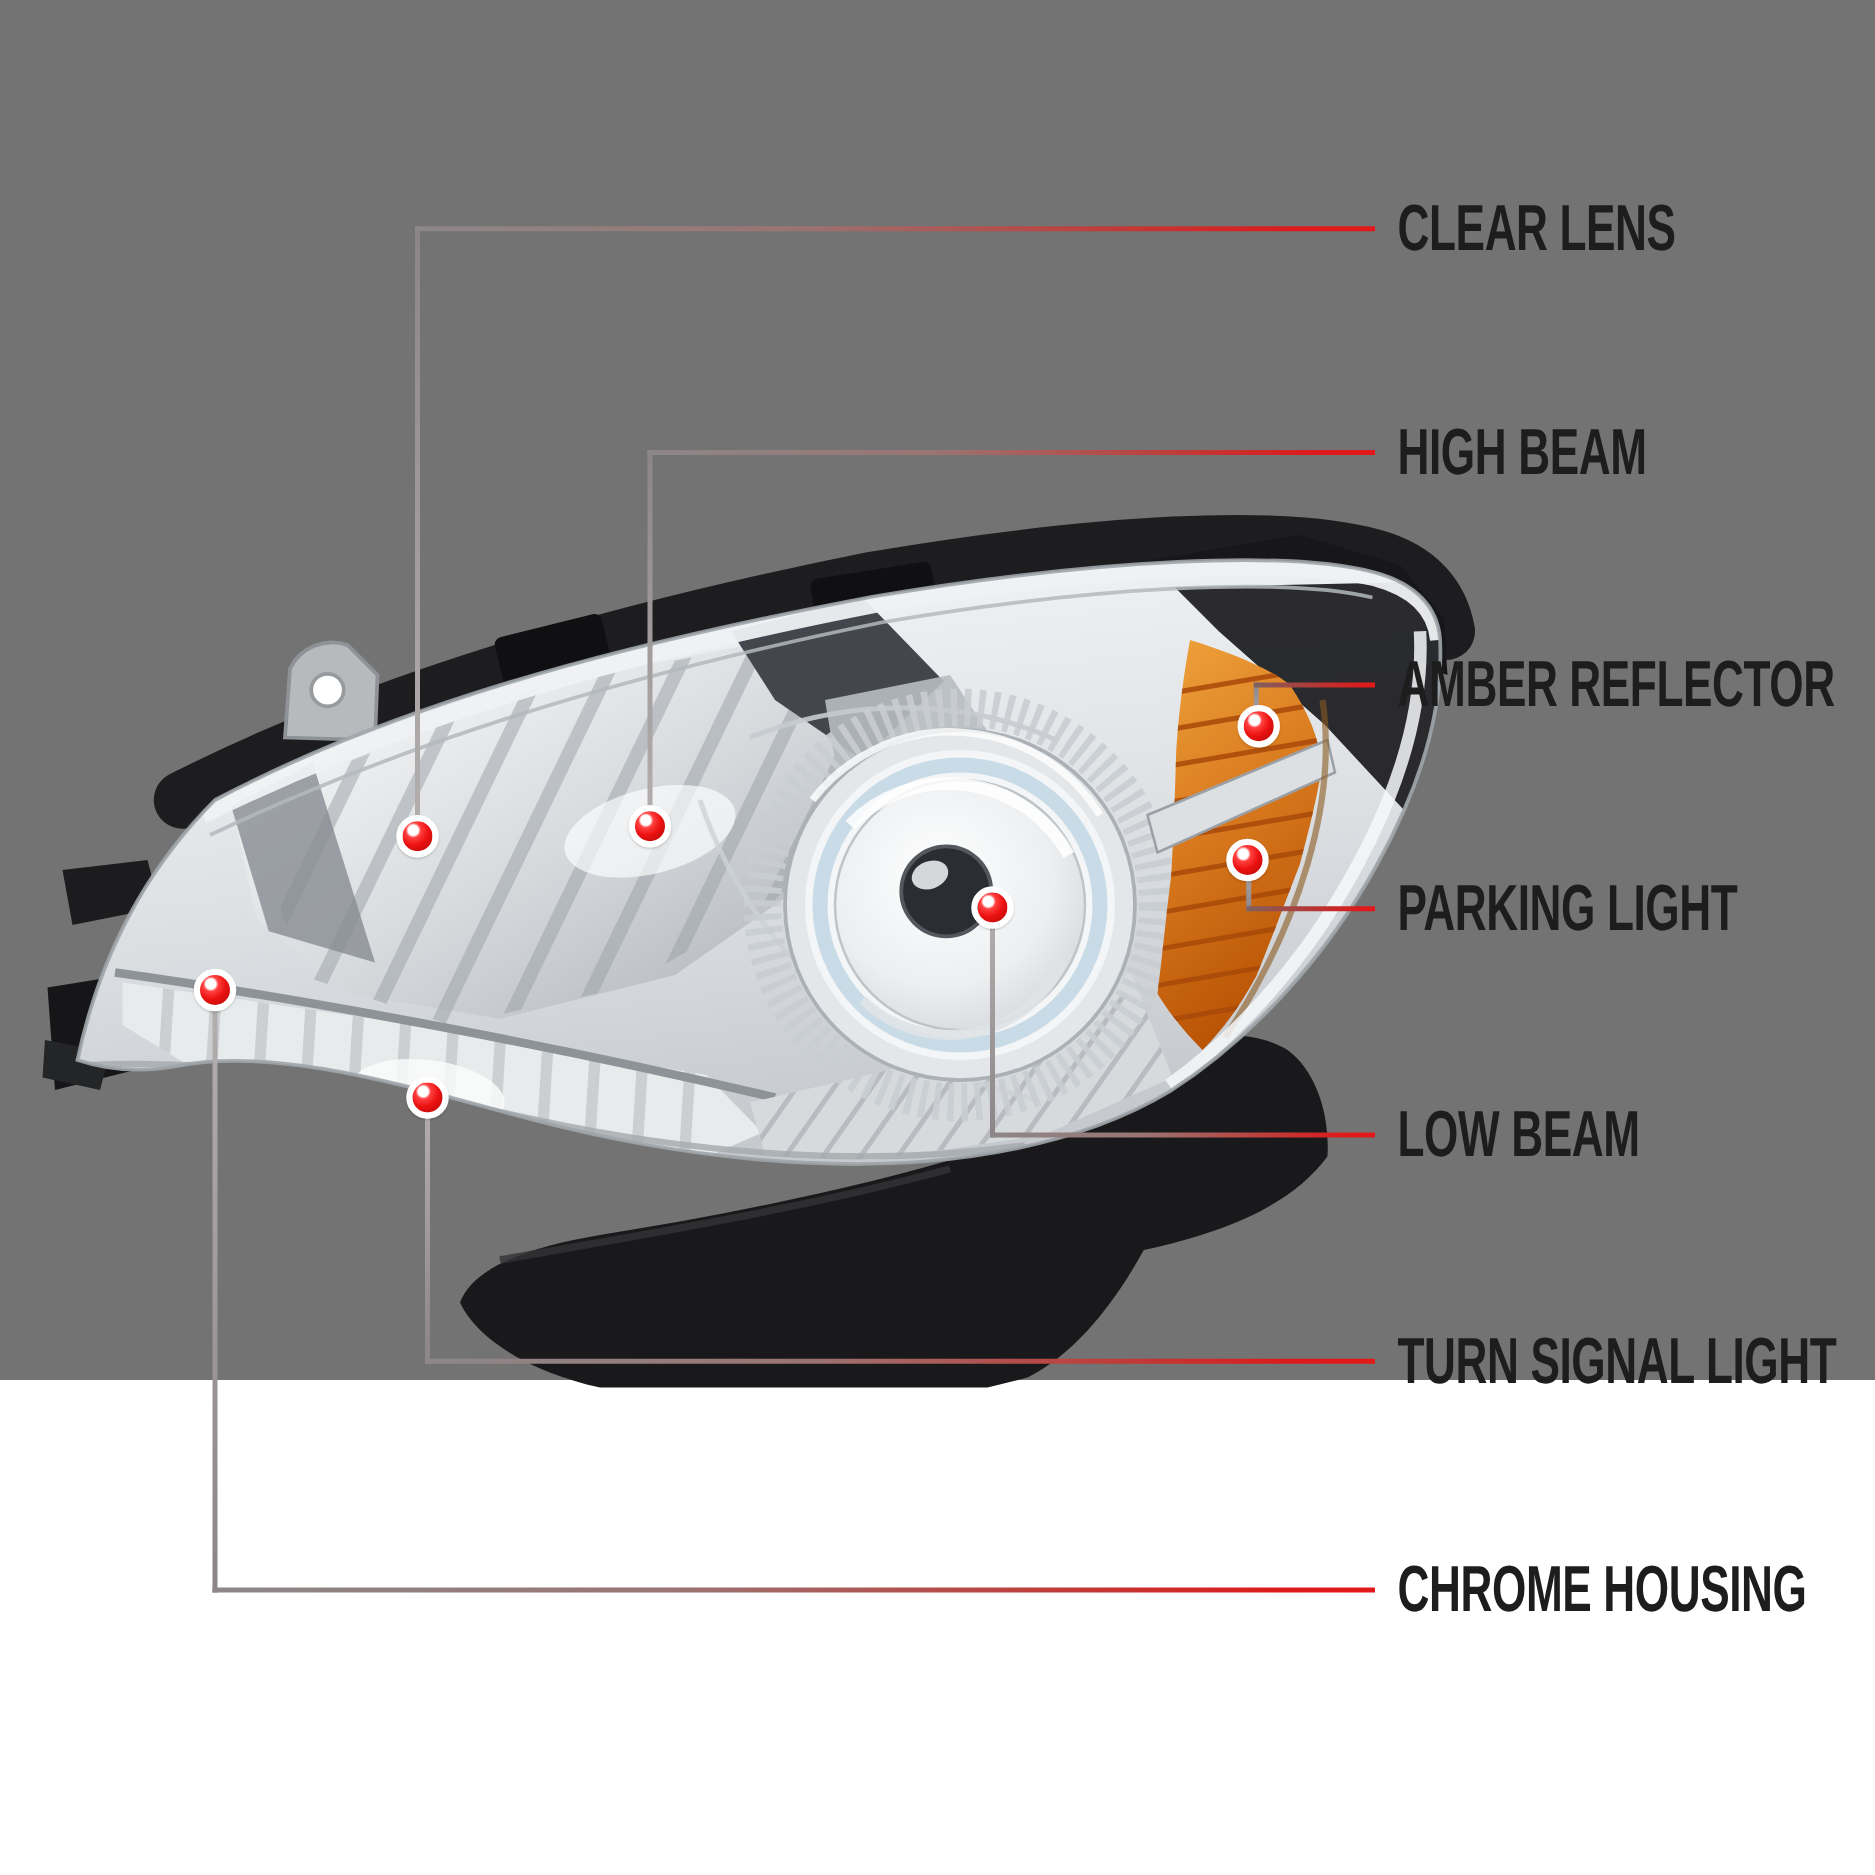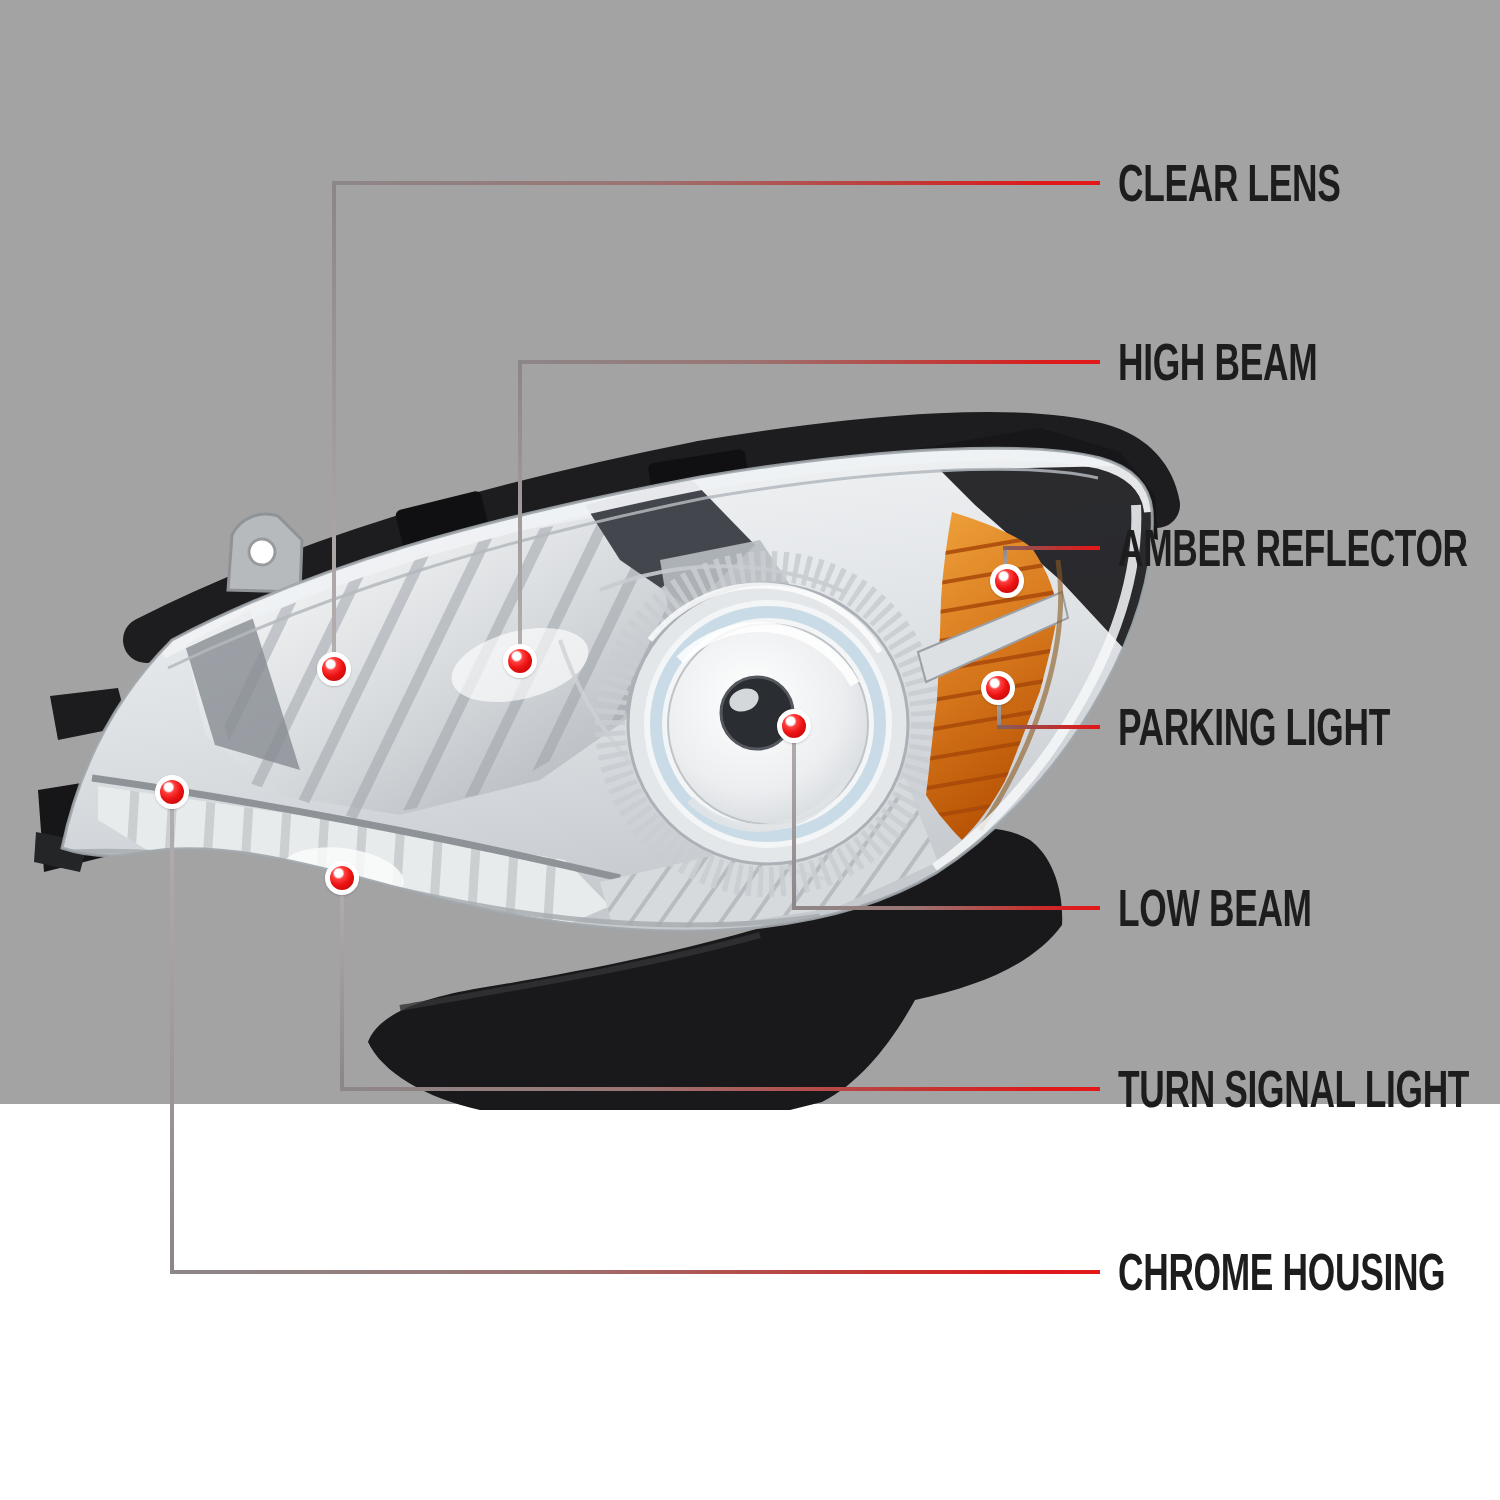--- a/index.html
+++ b/index.html
@@ -1,17 +1,17 @@
 <!DOCTYPE html>
 <html><head>
 <meta charset="utf-8">
 <style>
   html,body{margin:0;padding:0;background:#ffffff;}
   body{width:1500px;height:1500px;overflow:hidden;font-family:"Liberation Sans",sans-serif;}
-  .stage{position:relative;width:1500px;height:1104px;background:#a3a3a3;}
+  .stage{position:relative;width:1500px;height:1104px;background:#737373;}
   .art{position:absolute;left:0;top:0;width:1500px;height:1500px;}
 
   .callout-label{
     position:absolute;
     left:1118px;
     font-family:"Liberation Sans",sans-serif;
     font-weight:700;
     font-size:52px;
     line-height:1;
     color:#1d1d1d;

